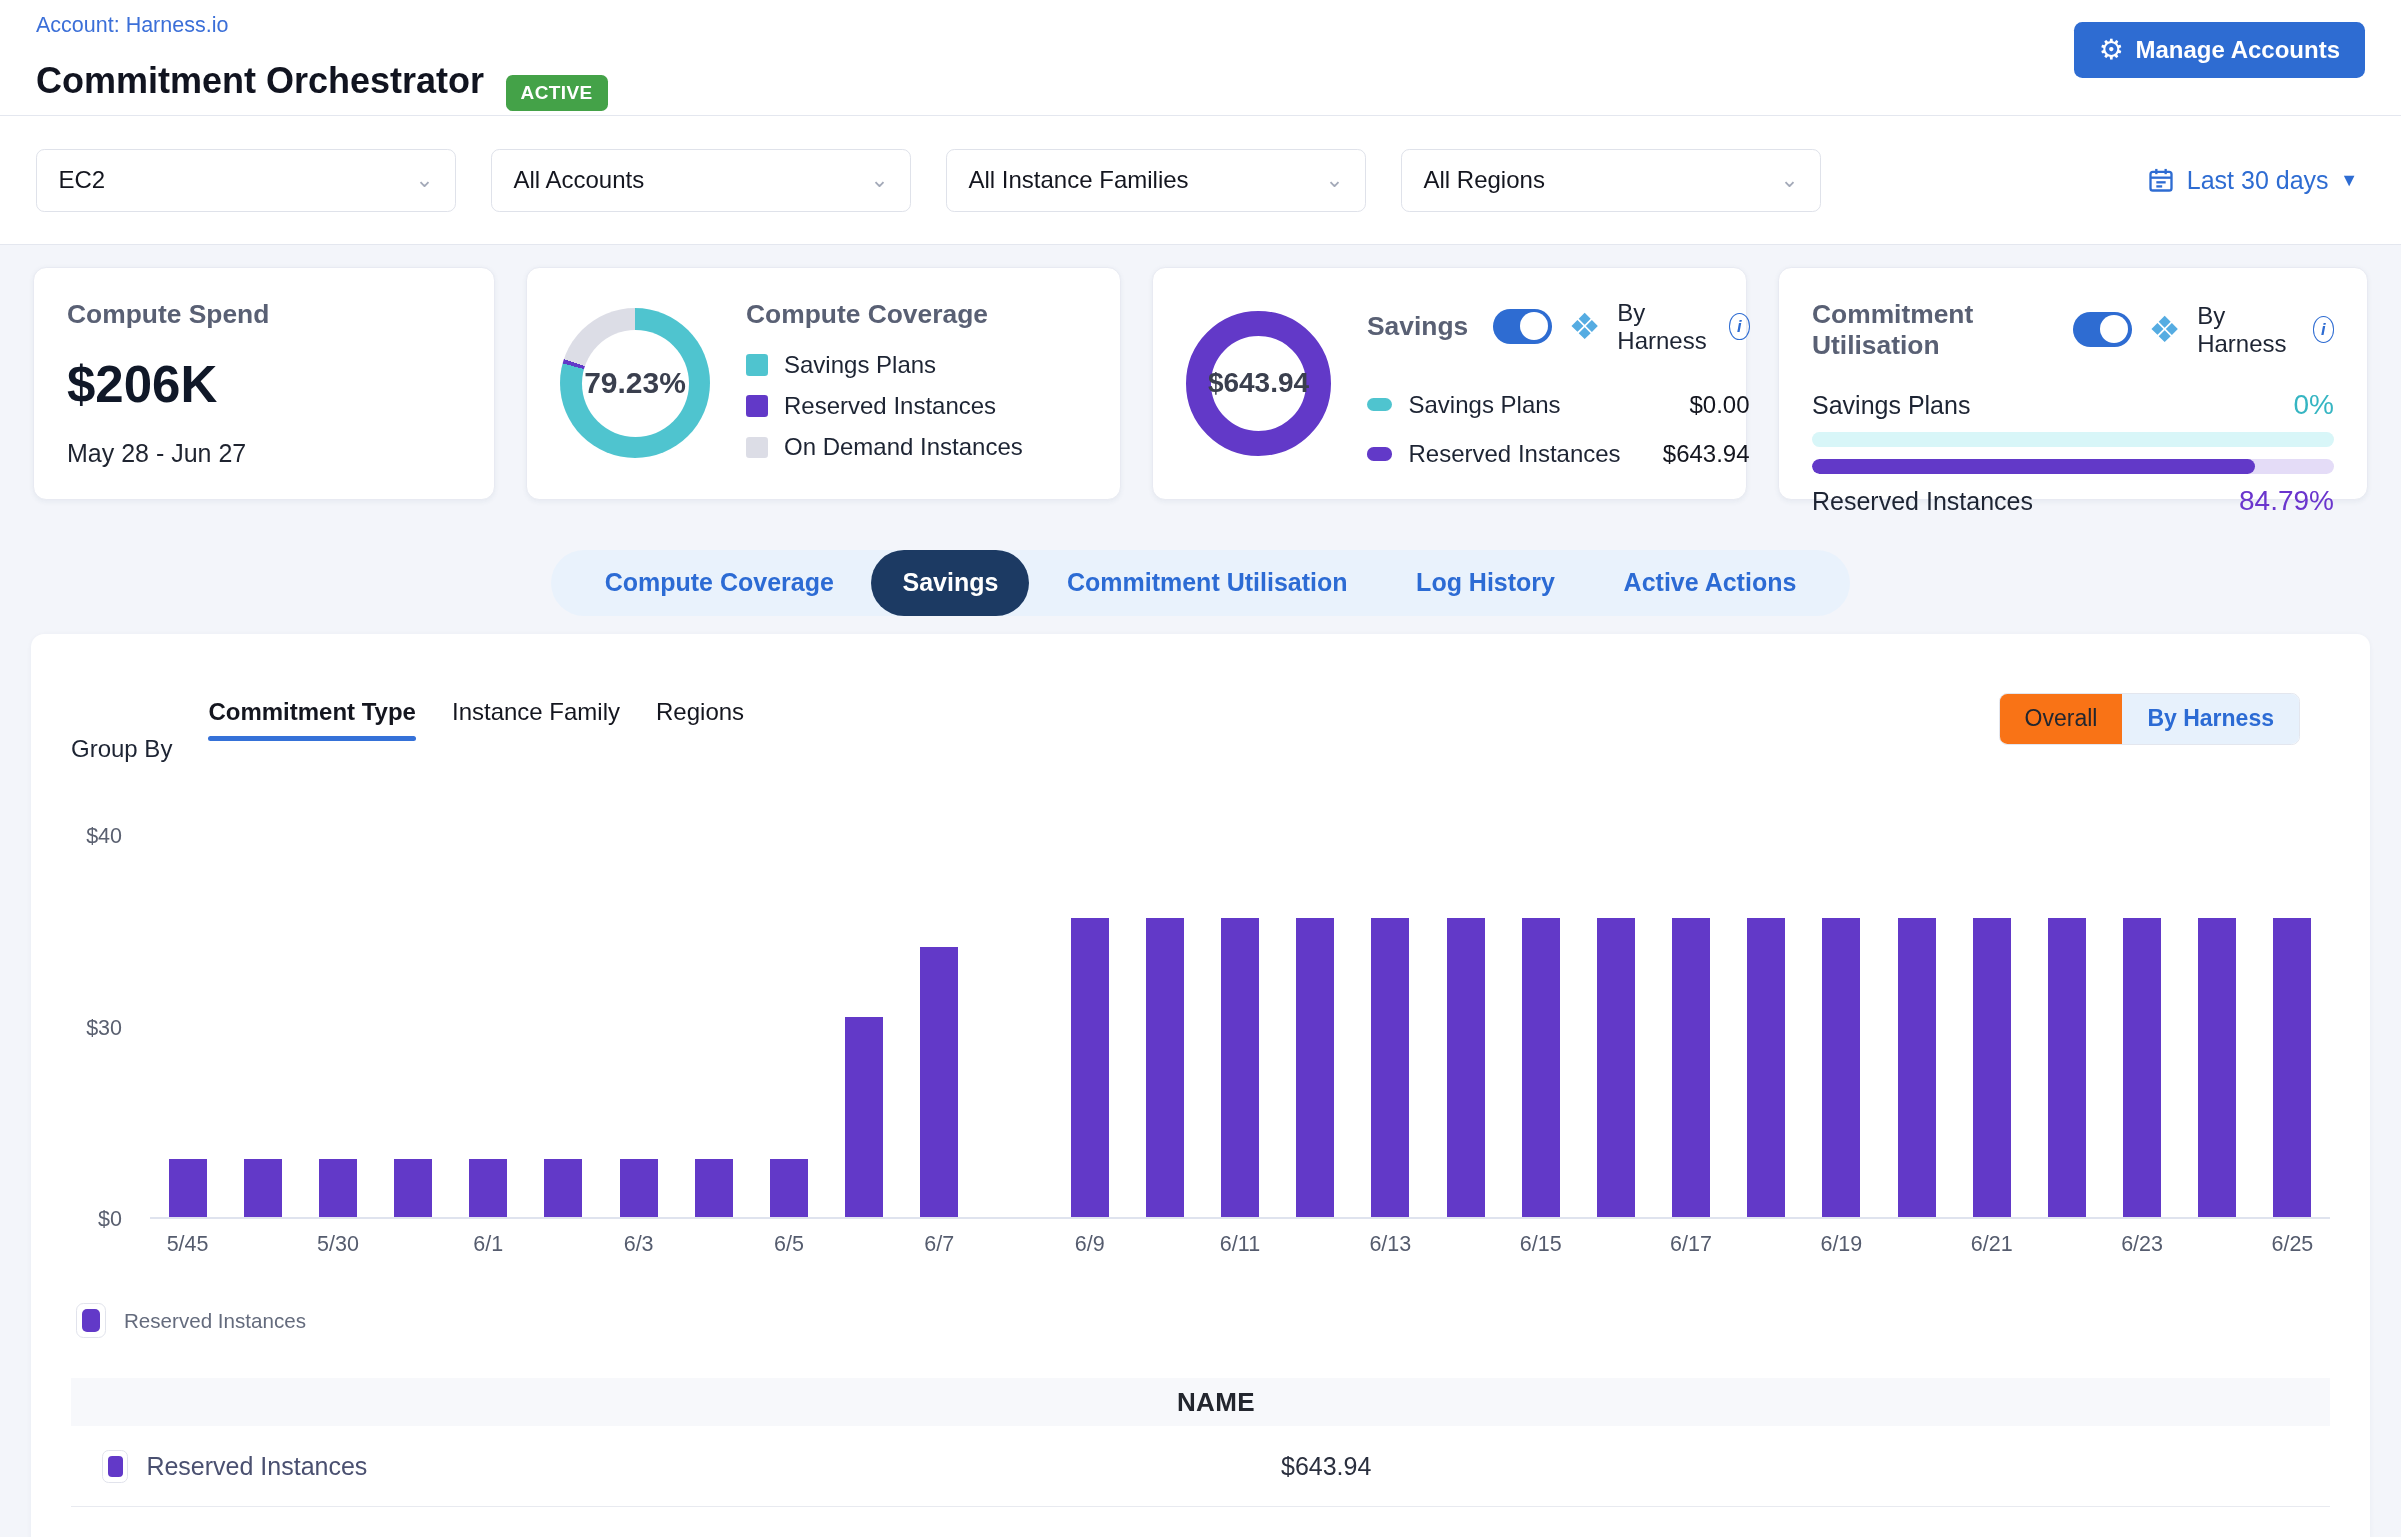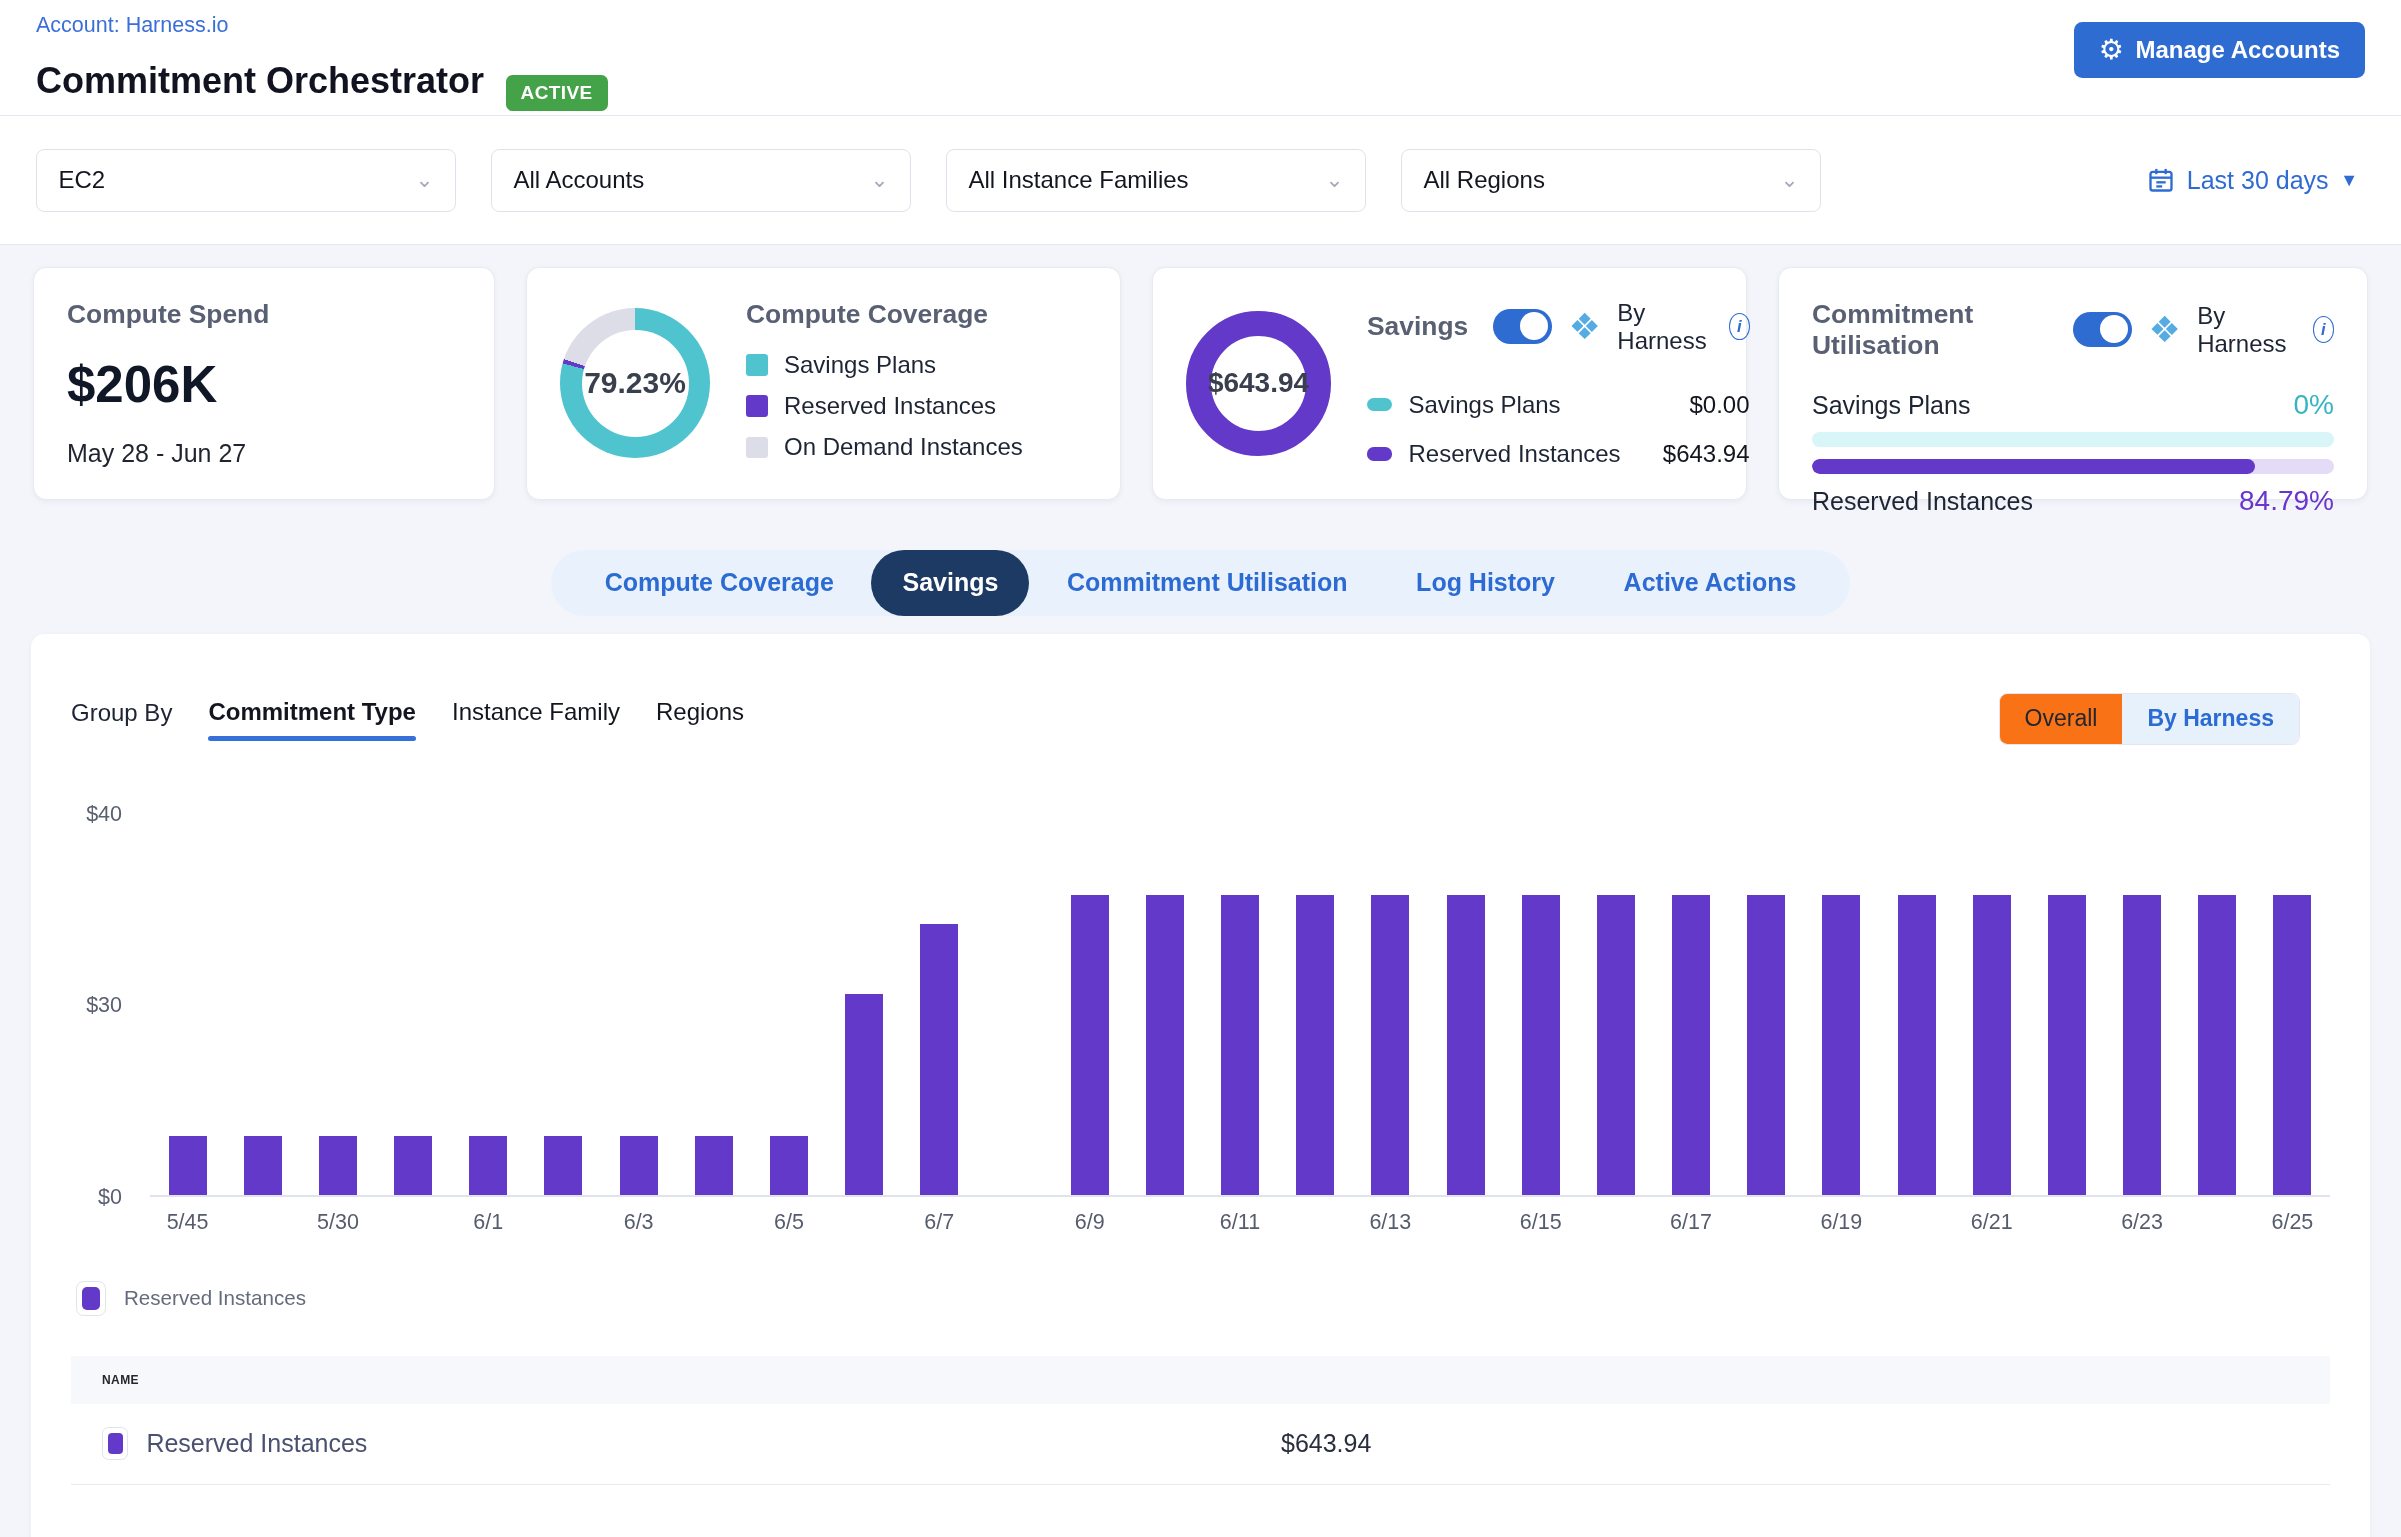--- a/index.html
+++ b/index.html
@@ -122,21 +122,21 @@
     white-space:nowrap;
   }
   .tab.active { background:#1c3a63; color:#fff; }
   
   .panel {
     background:#fff; border-radius:13.2px; margin:18px 31px 0 31px;
     box-shadow:0 1.7px 5px rgba(40,60,100,.05);
     padding:64px 40px 50px 40px; height:917px; position:relative;
   }
   .group-row { display:flex; align-items:flex-start; gap:36px; position:relative; }
-  .group-by-label { font-size:24px; color:#1d2433; padding-top:1.7px; }
+  .group-by-label { font-size:24px; color:#1d2433; padding-top:1.7px;margin-top:36px; }
   .group-tab { font-size:24px; color:#14161f; cursor:pointer; padding-bottom:15px; position:relative; }
   .group-tab.active { font-weight:700; }
   .group-tab.active::after {
     content:""; position:absolute; left:0; right:0; bottom:0; height:5px;
     background:#3571d8; border-radius:2.5px;
   }
   .view-toggle {
     position:absolute; right:30px; top:-5px; display:flex;
     border:1.7px solid #e3e6ee; border-radius:8.3px; overflow:hidden;
   }
@@ -157,21 +157,21 @@
   .legend-check {
     width:30px; height:35px; border:1.7px solid #e1e3ec; border-radius:7.4px; background:#fff;
     display:flex; align-items:center; justify-content:center; cursor:pointer; flex:none;
   }
   .legend-check .inner { width:18px; height:23px; border-radius:5px; background:#6239c8; }
   .chart-legend .lbl { font-size:20.6px; color:#646b7d; }
   
   .sav-table { margin-top:40px; }
   .t-head {
     background:#f7f8fb; height:48px; display:flex; align-items:center;
-    font-size:12px; font-weight:700; color:#23262e; letter-spacing:0.4px;
+    font-size:26px; font-weight:700; color:#23262e; letter-spacing:0.4px;flex-direction:column;
   }
   .t-row { height:81px; display:flex; align-items:center; border-bottom:1.7px solid #e8eaf0; font-size:25px; }
   .col-name { padding-left:31px; flex:1; display:flex; align-items:center; gap:18px; }
   .col-total { width:1049px; flex:none; }
   .row-swatch {
     width:26.4px; height:33px; border:1.7px solid #e1e3ec; border-radius:6.6px; background:#fff;
     display:flex; align-items:center; justify-content:center; flex:none;
   }
   .row-swatch .inner { width:15px; height:21.5px; border-radius:4.1px; background:#6239c8; }
   .row-name { color:#4a5070; }

